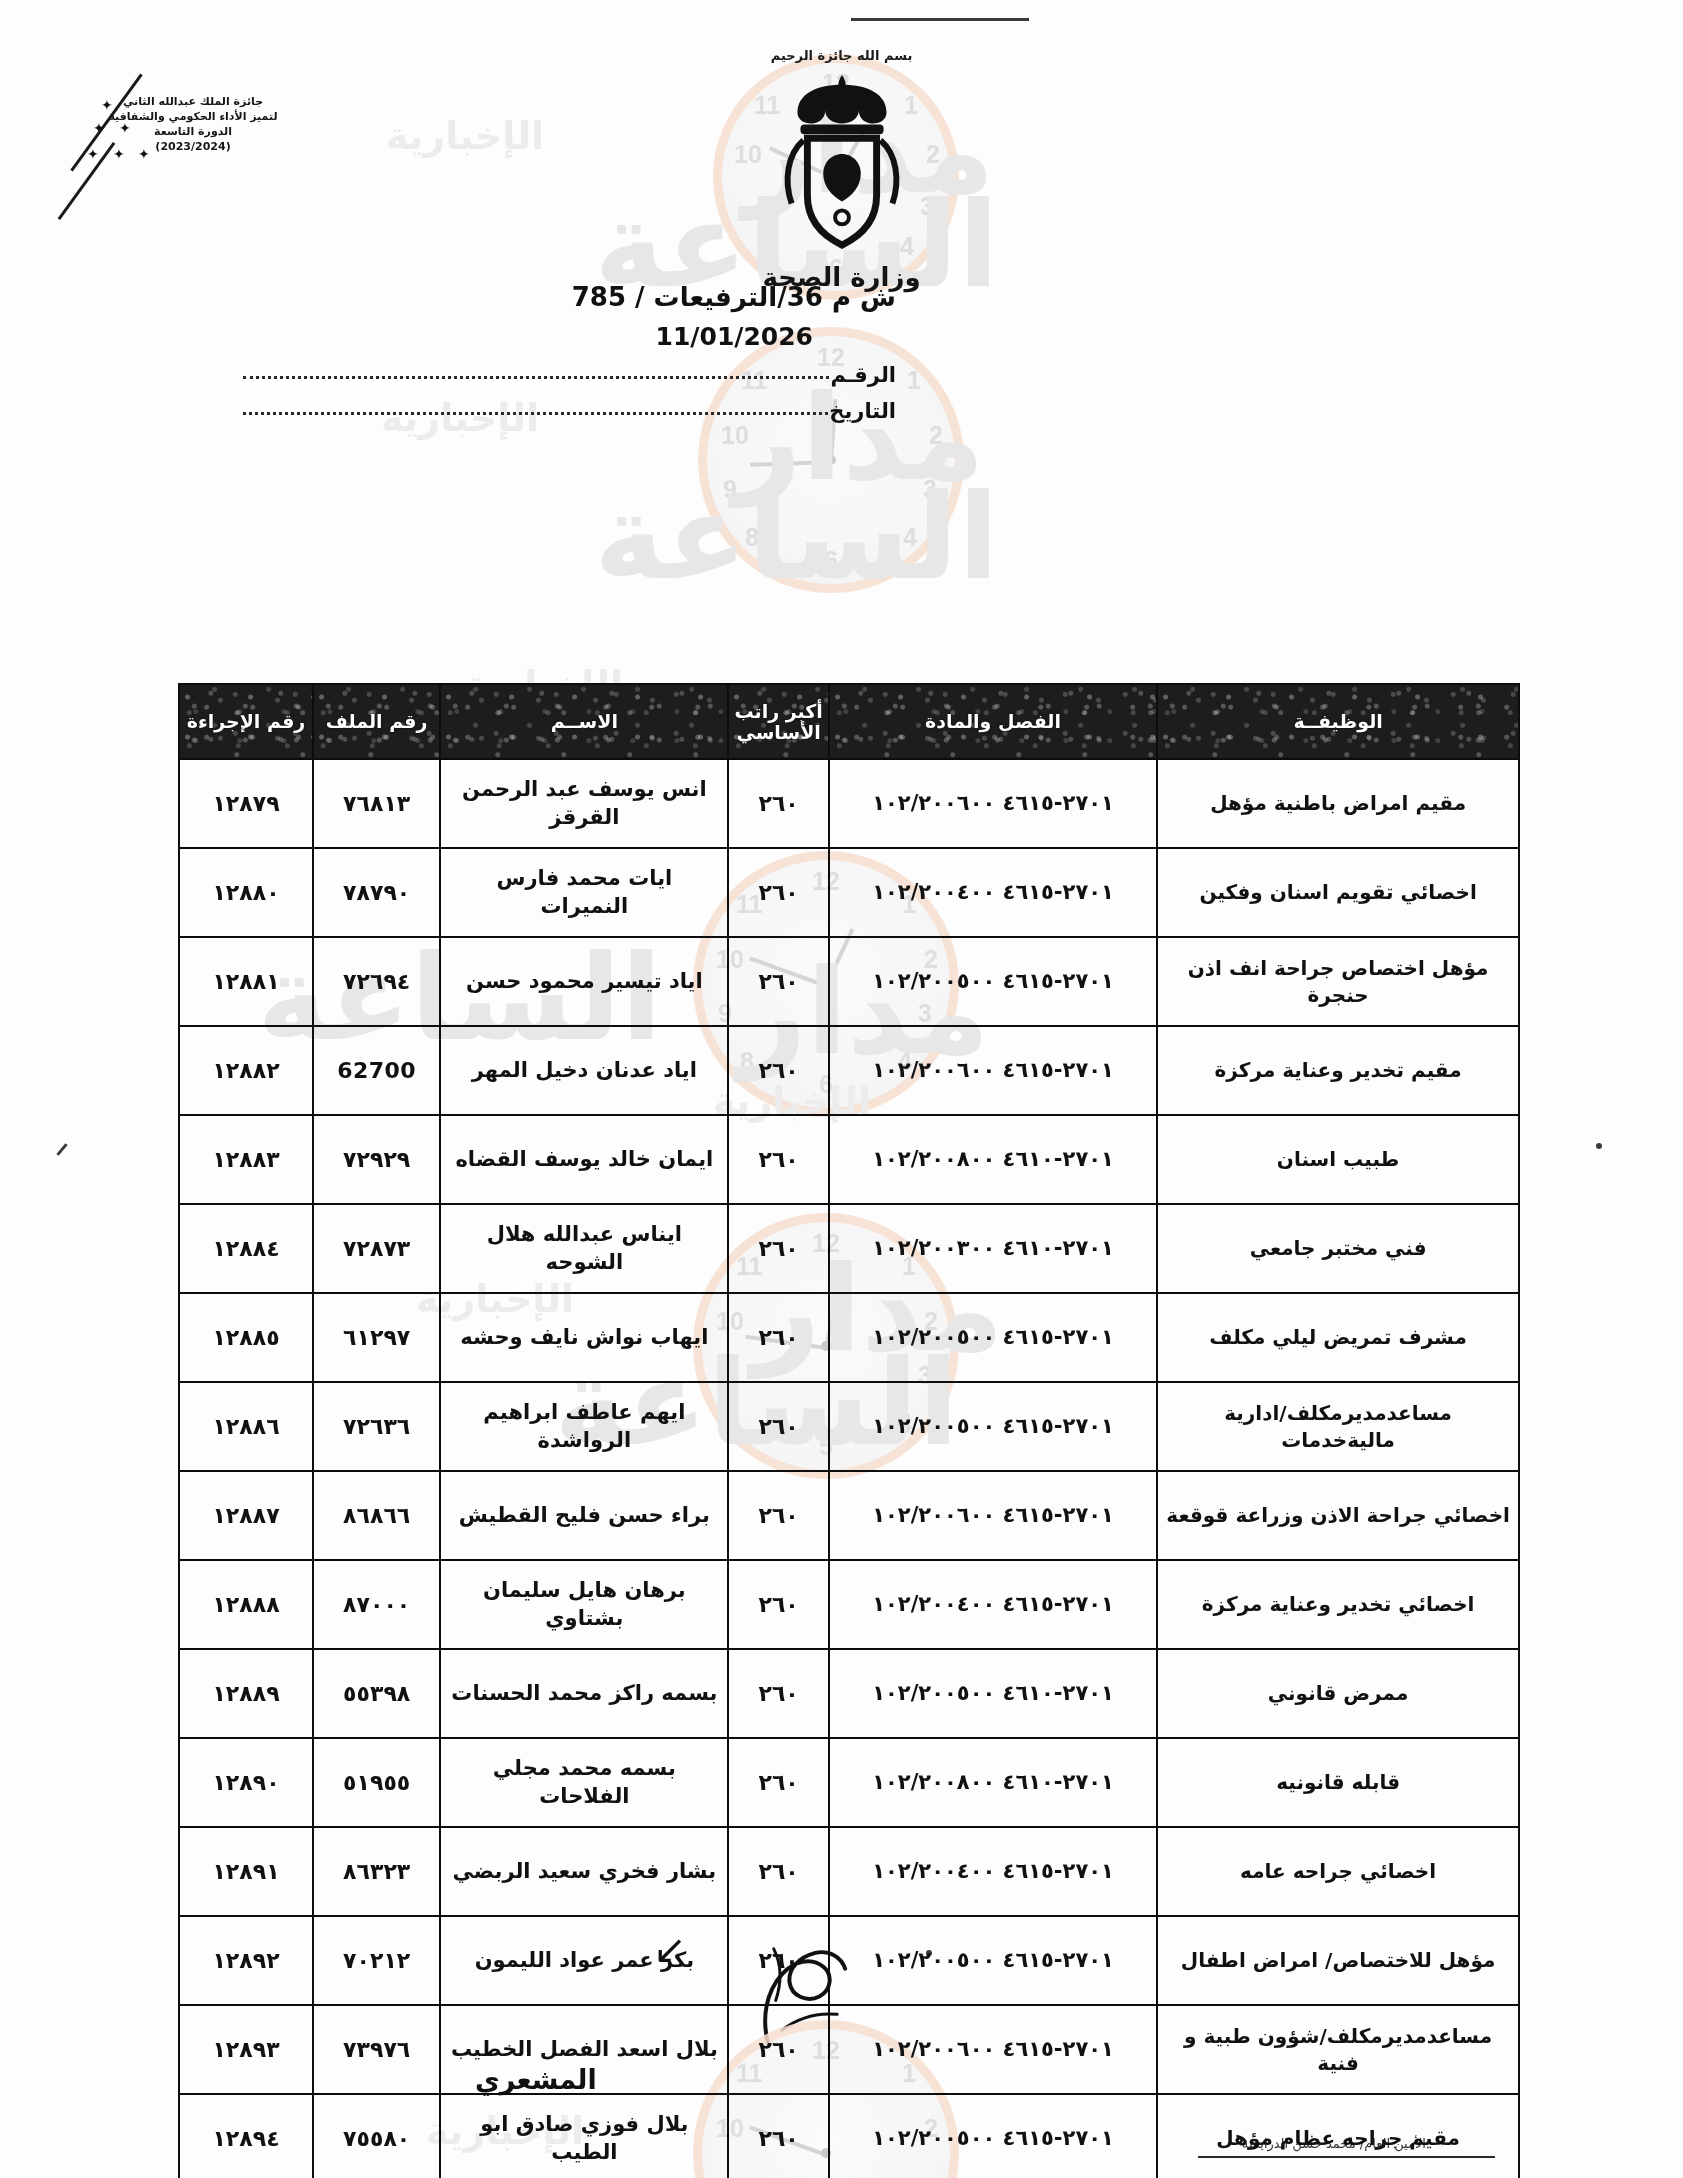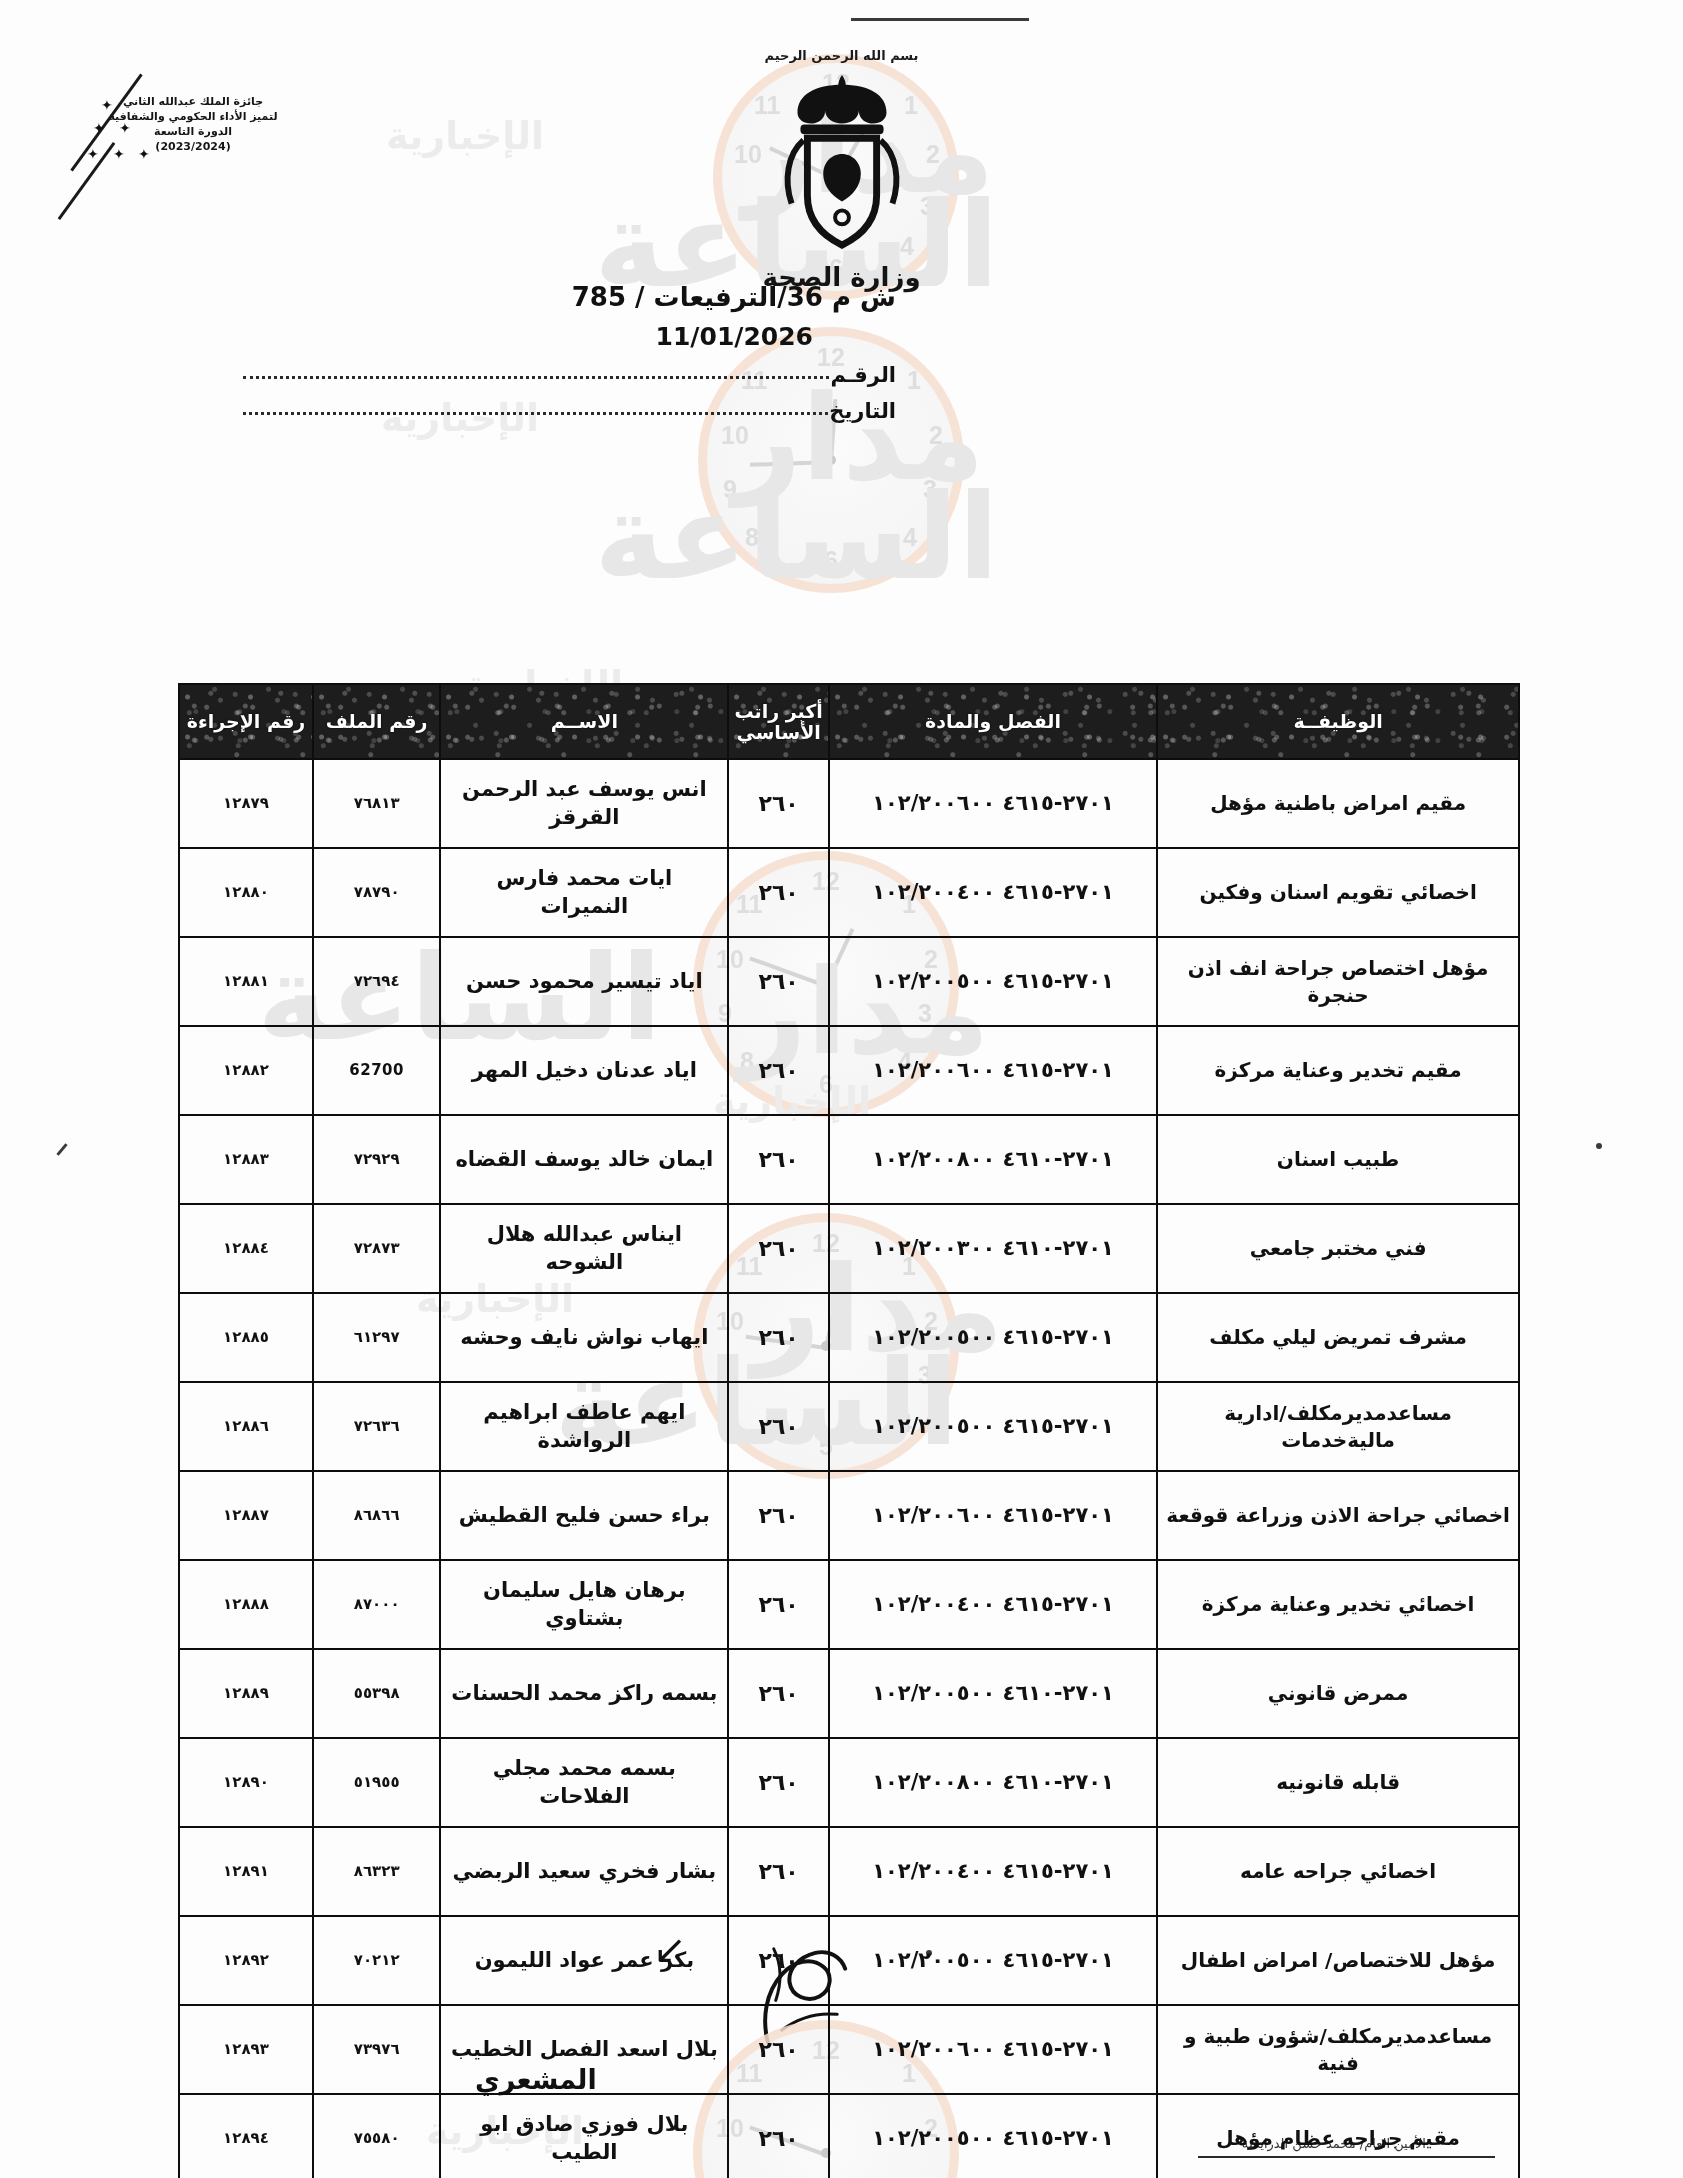--- a/index.html
+++ b/index.html
@@ -115,21 +115,21 @@
     height:75px;
     font-size:21px;font-weight:700;
     padding:6px 8px;
     line-height:1.32;
     letter-spacing:0.5px;
   }
   td.job{text-align:center;font-size:20px;}
   td.budget{font-size:21px;letter-spacing:0.6px;white-space:nowrap;}
   td.salary{font-size:22px;}
   td.name{text-align:center;font-size:21px;}
-  td.filenum,td.procnum{font-size:15px;text-align:center;}
+  td.filenum,td.procnum{font-size:22px;text-align:center;}
 
   col.c-job{width:27%;}
   col.c-budget{width:24.5%;}
   col.c-salary{width:7.5%;}
   col.c-name{width:21.5%;}
   col.c-file{width:9.5%;}
   col.c-proc{width:10%;}
   .sig-scribble{
     position:absolute;top:1935px;left:738px;width:129px;height:119px;
   }
@@ -259,21 +259,21 @@
       </div>
       <span class="award-stars" style="top:28px;left:22px;">✦</span>
       <span class="award-stars" style="top:51px;left:14px;">✦</span>
       <span class="award-stars" style="top:51px;left:40px;">✦</span>
       <span class="award-stars" style="top:77px;left:8px;">✦</span>
       <span class="award-stars" style="top:77px;left:34px;">✦</span>
       <span class="award-stars" style="top:77px;left:59px;">✦</span>
     </div>
 
     <div class="emblem">
-      <div class="emblem-top">بسم الله الرحمن الرحيم</div>
+      <div class="emblem-top">بسم الله جائزة الرحيم</div>
       <div class="emblem-crown">
         <svg width="149" height="183" viewBox="0 0 150 185" aria-hidden="true">
 
           <path d="M75 6 C69 14 71 22 75 28 C79 22 81 14 75 6 Z" fill="#111"></path>
           <path d="M30 44 C30 26 48 16 75 16 C102 16 120 26 120 44 C120 52 112 56 104 55 C96 54 92 48 92 42 C92 50 84 55 75 55 C66 55 58 50 58 42 C58 48 54 54 46 55 C38 56 30 52 30 44 Z" fill="#111"></path>
 
           <rect x="33" y="56" width="84" height="10" rx="4" fill="#111"></rect>
 
           <path d="M40 70 L110 70 L110 128 C110 152 96 168 75 178 C54 168 40 152 40 128 Z" fill="none" stroke="#111" stroke-width="7"></path>
 

